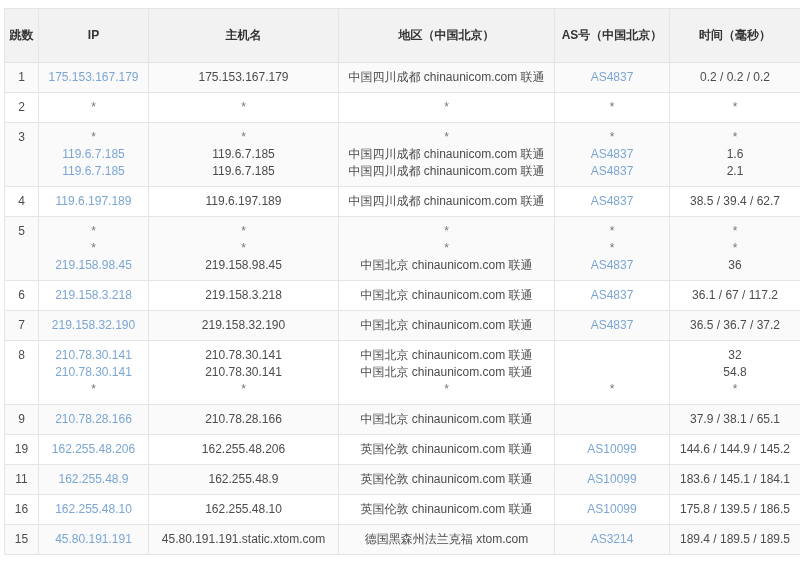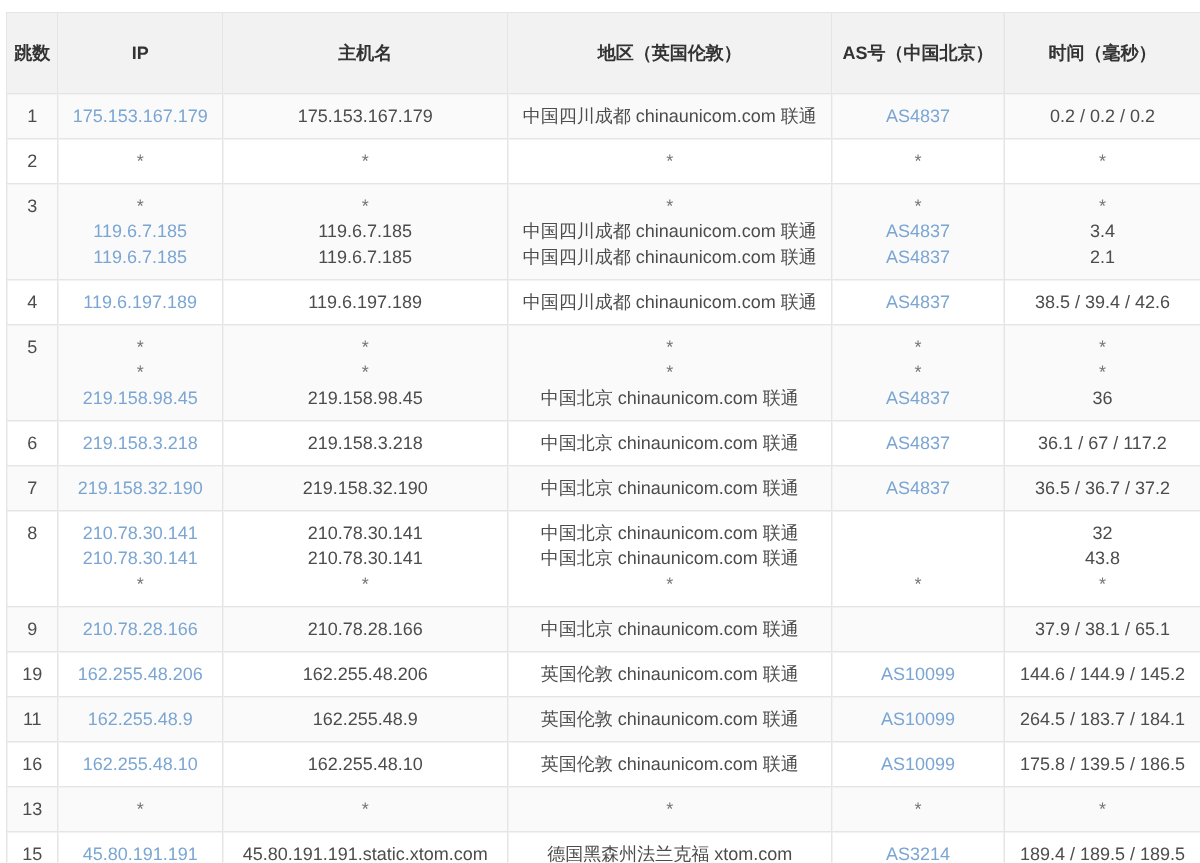--- a/index.html
+++ b/index.html
@@ -39,21 +39,21 @@
       <col style="width:190px">
     <col style="width:216px">
       <col style="width:115px">
       <col style="width:131px">
   </colgroup>
   <thead>
     <tr>
       <th>跳数</th>
       <th>IP</th>
       <th>主机名</th>
-      <th>地区（英国伦敦）</th>
+      <th>地区（中国北京）</th>
       <th>AS号（中国北京）</th>
       <th>时间（毫秒）</th>
     </tr>
   </thead>
   <tbody>
       <tr>
         <td>
           <div class="line"><span>1</span></div>
         </td>
         <td>
@@ -111,42 +111,42 @@
           <div class="line"><span>中国四川成都 chinaunicom.com 联通</span></div>
           <div class="line"><span>中国四川成都 chinaunicom.com 联通</span></div>
         </td>
         <td>
           <div class="line"><span class="star">*</span></div>
           <div class="line"><span class="link">AS4837</span></div>
           <div class="line"><span class="link">AS4837</span></div>
         </td>
         <td>
           <div class="line"><span class="star">*</span></div>
-          <div class="line"><span>3.4</span></div>
+          <div class="line"><span>1.6</span></div>
           <div class="line"><span>2.1</span></div>
         </td>
       </tr>
       <tr>
         <td>
           <div class="line"><span>4</span></div>
         </td>
         <td>
           <div class="line"><span class="link">119.6.197.189</span></div>
         </td>
         <td>
           <div class="line"><span>119.6.197.189</span></div>
         </td>
         <td>
           <div class="line"><span>中国四川成都 chinaunicom.com 联通</span></div>
         </td>
         <td>
           <div class="line"><span class="link">AS4837</span></div>
         </td>
         <td>
-          <div class="line"><span>38.5 / 39.4 / 42.6</span></div>
+          <div class="line"><span>38.5 / 39.4 / 62.7</span></div>
         </td>
       </tr>
       <tr>
         <td>
           <div class="line"><span>5</span></div>
         </td>
         <td>
           <div class="line"><span class="star">*</span></div>
           <div class="line"><span class="star">*</span></div>
           <div class="line"><span class="link">219.158.98.45</span></div>
@@ -231,21 +231,21 @@
           <div class="line"><span>中国北京 chinaunicom.com 联通</span></div>
           <div class="line"><span class="star">*</span></div>
         </td>
         <td>
           <div class="line"><span>&nbsp;</span></div>
           <div class="line"><span>&nbsp;</span></div>
           <div class="line"><span class="star">*</span></div>
         </td>
         <td>
           <div class="line"><span>32</span></div>
-          <div class="line"><span>43.8</span></div>
+          <div class="line"><span>54.8</span></div>
           <div class="line"><span class="star">*</span></div>
         </td>
       </tr>
       <tr>
         <td>
           <div class="line"><span>9</span></div>
         </td>
         <td>
           <div class="line"><span class="link">210.78.28.166</span></div>
         </td>
@@ -292,61 +292,41 @@
         <td>
           <div class="line"><span>162.255.48.9</span></div>
         </td>
         <td>
           <div class="line"><span>英国伦敦 chinaunicom.com 联通</span></div>
         </td>
         <td>
           <div class="line"><span class="link">AS10099</span></div>
         </td>
         <td>
-          <div class="line"><span>264.5 / 183.7 / 184.1</span></div>
+          <div class="line"><span>183.6 / 145.1 / 184.1</span></div>
         </td>
       </tr>
       <tr>
         <td>
           <div class="line"><span>16</span></div>
         </td>
         <td>
           <div class="line"><span class="link">162.255.48.10</span></div>
         </td>
         <td>
           <div class="line"><span>162.255.48.10</span></div>
         </td>
         <td>
           <div class="line"><span>英国伦敦 chinaunicom.com 联通</span></div>
         </td>
         <td>
           <div class="line"><span class="link">AS10099</span></div>
         </td>
         <td>
           <div class="line"><span>175.8 / 139.5 / 186.5</span></div>
-        </td>
-      </tr>
-      <tr>
-        <td>
-          <div class="line"><span>13</span></div>
-        </td>
-        <td>
-          <div class="line"><span class="star">*</span></div>
-        </td>
-        <td>
-          <div class="line"><span class="star">*</span></div>
-        </td>
-        <td>
-          <div class="line"><span class="star">*</span></div>
-        </td>
-        <td>
-          <div class="line"><span class="star">*</span></div>
-        </td>
-        <td>
-          <div class="line"><span class="star">*</span></div>
         </td>
       </tr>
       <tr>
         <td>
           <div class="line"><span>15</span></div>
         </td>
         <td>
           <div class="line"><span class="link">45.80.191.191</span></div>
         </td>
         <td>

